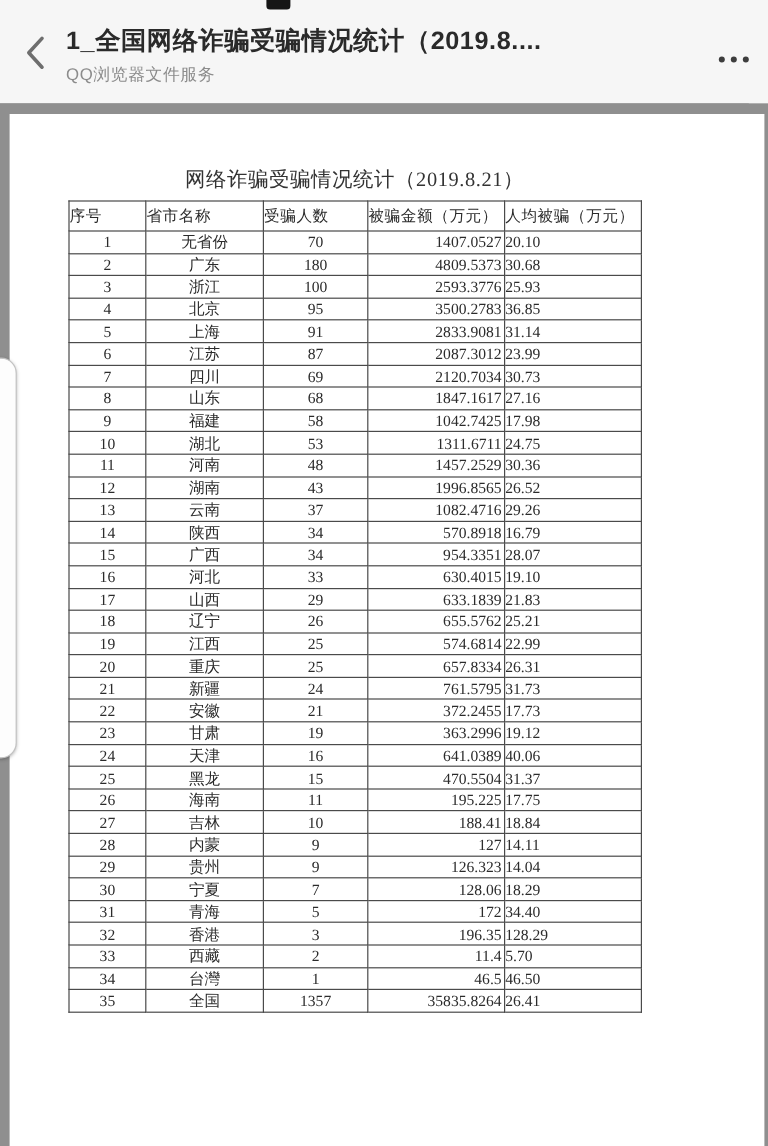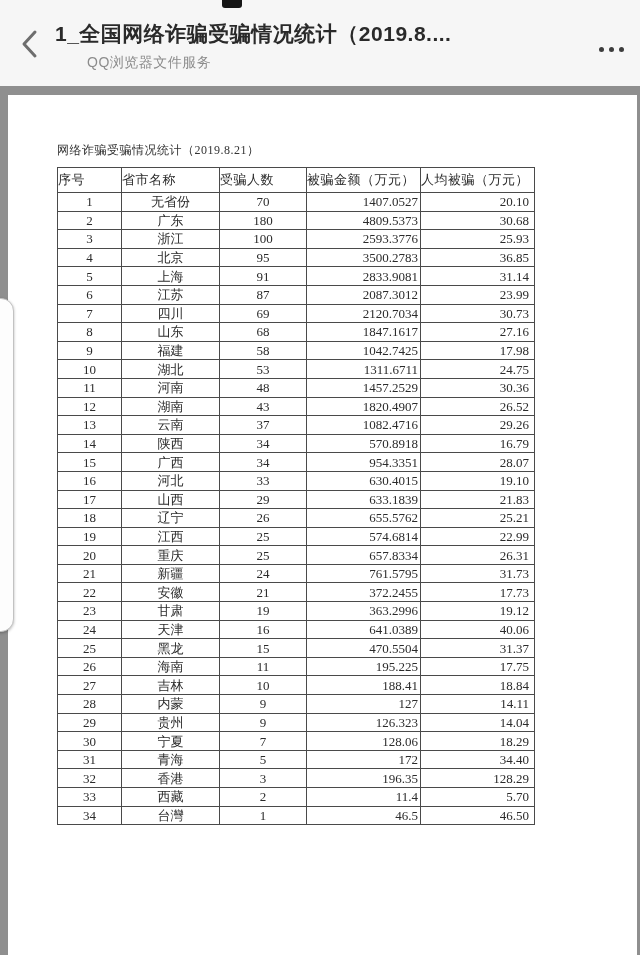--- a/index.html
+++ b/index.html
@@ -8,21 +8,21 @@
   .screen { position:relative; width:624px; height:955px; background:#737373; }
 
   
   .appbar { position:absolute; top:0; left:0; width:640px; height:86px;
             background:#f6f6f6; z-index:2; }
   .back { position:absolute; left:12px; top:24px; width:36px; height:40px;
           display:flex; align-items:center; justify-content:center; cursor:pointer; }
   .titles { position:absolute; left:55px; top:20px; width:540px; }
   .file-title { font-size:21px; font-weight:600; color:#2a2a2a; letter-spacing:0.5px;
                 white-space:nowrap; overflow:hidden; }
-  .file-subtitle { margin-top:6px; font-size:14px; color:#8c8c8c; letter-spacing:0.5px;margin-left:32px; }
+  .file-subtitle { margin-top:6px; font-size:14px; color:#8c8c8c; letter-spacing:0.5px; }
   .menu { position:absolute; right:16px; top:36px; width:44px; height:26px;
           display:flex; align-items:center; justify-content:flex-end; gap:5px; cursor:pointer; }
   .menu .dot { width:5px; height:5px; border-radius:50%; background:#3d3d3d; }
 
   .topmark { position:absolute; left:222px; top:0; width:20px; height:8px;
              background:#161616; border-radius:0 0 3px 3px; z-index:3; }
 
   
   .viewer { position:absolute; top:86px; left:0; width:640px; height:869px;
             background:#8f8f8f; }
@@ -30,34 +30,34 @@
           background:#ffffff; }
 
   
   .pill { position:absolute; left:-13px; top:212px; width:27px; height:334px;
           background:#fdfdfd; border:1px solid #c2c2c2; border-radius:13px;
           box-shadow:0 1px 3px rgba(0,0,0,0.28); }
 
   
   .doc { position:absolute; top:47px; left:49px; width:477px;
          font-family:"Liberation Serif","DejaVu Serif",serif; color:#2b2b2b; }
-  .doc-title { font-size:12px; line-height:16px;
+  .doc-title { text-align:center; font-size:17px; line-height:16px;
                margin-bottom:9px; color:#333; letter-spacing:0.5px; }
 
   table.stats { border-collapse:collapse; width:477px; table-layout:fixed;
                 font-family:"Liberation Serif","DejaVu Serif",serif; }
   table.stats th, table.stats td { border:1.8px solid #4a4a4a; font-weight:normal;
                 font-size:13px; color:#2b2b2b; overflow:hidden; white-space:nowrap; }
   table.stats th { height:25px; text-align:left; letter-spacing:0.5px; }
   table.stats td { height:18.6px; line-height:1; }
   .col0 { width:64px; }  .col1 { width:98px; }  .col2 { width:87px; }
   .col3 { width:114px; } .col4 { width:114px; }
   td.c0, td.c1, td.c2 { text-align:center; }
   td.c3 { text-align:right; padding-right:2px; }
-  td.c4 { text-align:right; padding-right:5px; }
+  td.c4 { padding-right:5px; }
 </style>
 </head>
 <body>
 
 <div class="screen">
 
   <header class="appbar">
     <div class="back">
       <svg width="26" height="34" viewBox="0 0 26 34">
         <polyline points="18,5 7,17 18,29" fill="none" stroke="#6e6e6e" stroke-width="3" stroke-linecap="round" stroke-linejoin="round"></polyline>
@@ -172,21 +172,21 @@
                 <td class="c0">11</td>
                 <td class="c1">河南</td>
                 <td class="c2">48</td>
                 <td class="c3">1457.2529</td>
                 <td class="c4">30.36</td>
               </tr>
               <tr>
                 <td class="c0">12</td>
                 <td class="c1">湖南</td>
                 <td class="c2">43</td>
-                <td class="c3">1820.4907</td>
+                <td class="c3">1996.8565</td>
                 <td class="c4">26.52</td>
               </tr>
               <tr>
                 <td class="c0">13</td>
                 <td class="c1">云南</td>
                 <td class="c2">37</td>
                 <td class="c3">1082.4716</td>
                 <td class="c4">29.26</td>
               </tr>
               <tr>
@@ -328,20 +328,27 @@
                 <td class="c2">2</td>
                 <td class="c3">11.4</td>
                 <td class="c4">5.70</td>
               </tr>
               <tr>
                 <td class="c0">34</td>
                 <td class="c1">台灣</td>
                 <td class="c2">1</td>
                 <td class="c3">46.5</td>
                 <td class="c4">46.50</td>
+              </tr>
+              <tr>
+                <td class="c0">35</td>
+                <td class="c1">全国</td>
+                <td class="c2">1357</td>
+                <td class="c3">35835.8264</td>
+                <td class="c4">26.41</td>
               </tr>
             </tbody>
         </table>
       </div>
     </div>
     <div class="pill"></div>
   </div>
 
 </div>
 

